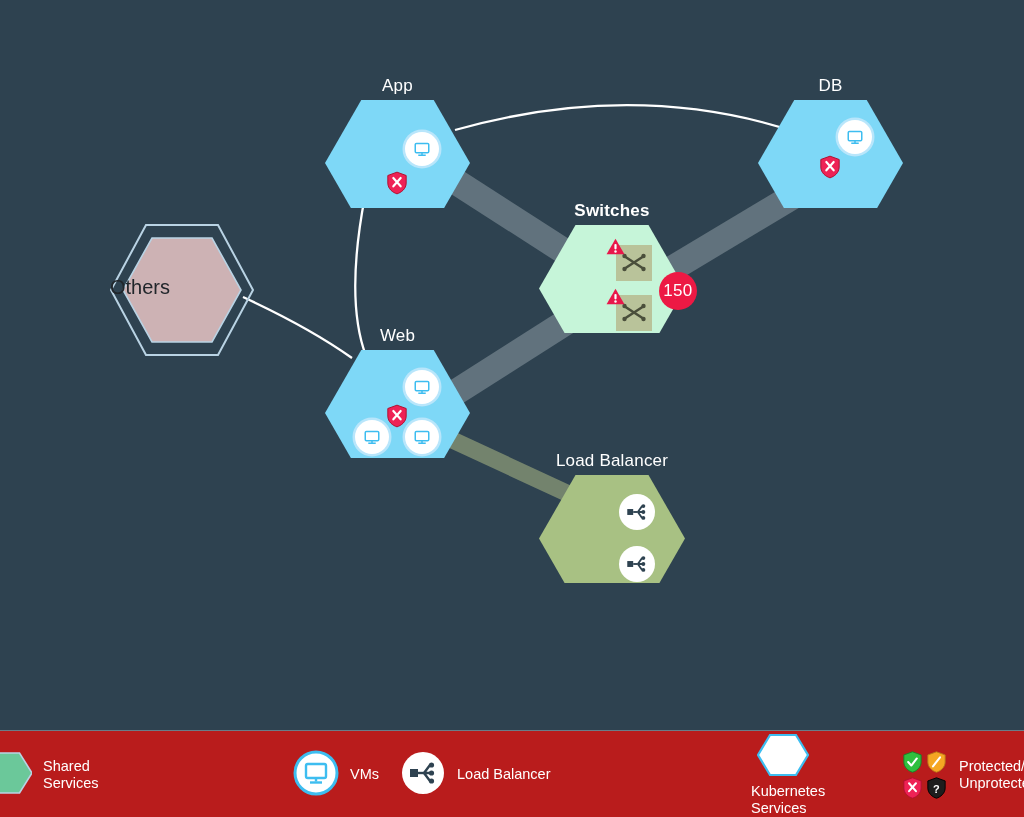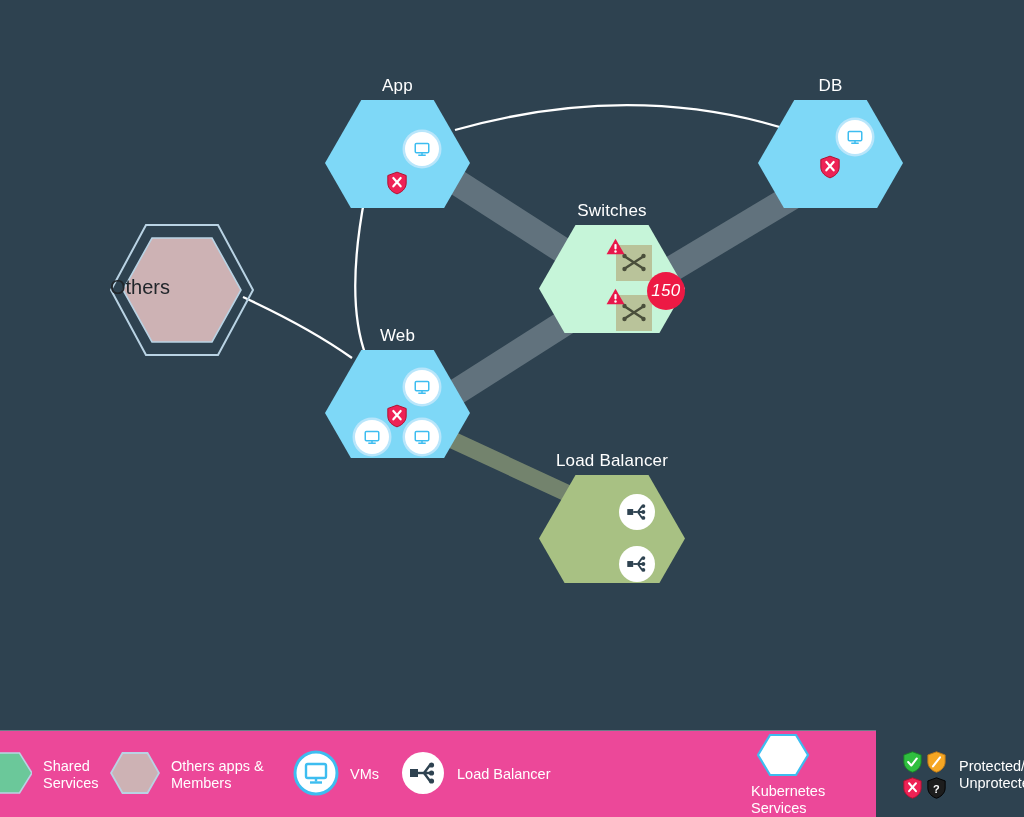--- a/index.html
+++ b/index.html
@@ -34,22 +34,22 @@
   }
   .warn{position:absolute;width:19px;height:17px;}
   .count-badge{
     position:absolute;border-radius:50%;background:#ed1944;color:#fff;
     display:flex;align-items:center;justify-content:center;
     font-size:17px;letter-spacing:.3px;
   }
 
   
   #legend{
-    position:absolute;left:0;top:730px;width:876px;height:87px;
-    background:#ec4899;border-top:1px solid #6a7d88;
+    position:absolute;left:0;top:730px;width:1024px;height:87px;
+    background:#b91c1c;border-top:1px solid #6a7d88;
   }
   .legend-row{position:absolute;left:0;top:0;width:1024px;height:87px;}
   .legend-item{position:absolute;top:0;height:87px;display:flex;align-items:center;}
   .legend-text{
     color:#ffffff;font-size:14.5px;line-height:17px;margin-left:11px;white-space:pre-line;
   }
   .legend-ico{position:relative;flex:0 0 auto;}
   .phys-ip{
     width:42px;height:42px;background:#3dbdf0;border:2px solid #e8eef1;
     display:flex;align-items:center;justify-content:center;box-sizing:border-box;
@@ -149,21 +149,21 @@
           <line x1="7" y1="20.3" x2="17" y2="20.3" stroke="#3dbdf0" stroke-width="2"></line>
         </svg>
       </div>
       <svg class="shield" style="left:62px;top:77px;" viewBox="0 0 24 28">
         <path d="M12 1 L23 5 V14 C23 21 17 25.5 12 27 C7 25.5 1 21 1 14 V5 Z" fill="#ee2255" stroke="#b01030" stroke-width="1.2"></path>
         <path d="M7.6 8 L16.4 18 M16.4 8 L7.6 18" stroke="#ffffff" stroke-width="2.6" stroke-linecap="round"></path>
       </svg>
     </div>
 
     <div class="node" style="left:539px;top:203px;width:146px;height:130px;">
-      <div class="node-label" style="top:-2px;">Switches</div>
+      <div class="node-label" style="top:-2px;font-weight:bold;">Switches</div>
       <svg class="hexwrap" width="146" height="130" viewBox="0 0 146 130">
         <polygon points="36.5,22 109.5,22 146,85.5 109.5,149 36.5,149 0,85.5" fill="#c6f5d9"></polygon>
       </svg>
 
       <div class="sw-box" style="left:77px;top:42px;">
         <svg width="26" height="22" viewBox="0 0 26 22">
           <path d="M3 4 L23 17 M23 4 L3 17" stroke="#4a4f3b" stroke-width="2.6"></path>
           <circle cx="3.5" cy="4" r="2.2" fill="#4a4f3b"></circle>
           <circle cx="22.5" cy="4" r="2.2" fill="#4a4f3b"></circle>
           <circle cx="3.5" cy="17" r="2.2" fill="#4a4f3b"></circle>
@@ -184,21 +184,21 @@
           <circle cx="3.5" cy="17" r="2.2" fill="#4a4f3b"></circle>
           <circle cx="22.5" cy="17" r="2.2" fill="#4a4f3b"></circle>
         </svg>
       </div>
       <svg class="warn" style="left:67px;top:85px;" viewBox="0 0 22 20">
         <path d="M11 1 L21.5 19 L0.5 19 Z" fill="#e8174a"></path>
         <rect x="9.7" y="7" width="2.6" height="6.4" rx="1.2" fill="#ffffff"></rect>
         <circle cx="11" cy="16" r="1.45" fill="#ffffff"></circle>
       </svg>
 
-      <div class="count-badge" style="left:108px;top:69px;width:38px;height:38px;font-style:italic;">150</div>
+      <div class="count-badge" style="left:120px;top:69px;width:38px;height:38px;">150</div>
     </div>
 
     <div class="node" style="left:539px;top:453px;width:146px;height:130px;">
       <div class="node-label" style="top:-2px;">Load Balancer</div>
       <svg class="hexwrap" width="146" height="130" viewBox="0 0 146 130">
         <polygon points="36.5,22 109.5,22 146,85.5 109.5,149 36.5,149 0,85.5" fill="#a8c183"></polygon>
       </svg>
       <div class="lb-icon" style="left:80px;top:41px;">
         <svg width="22" height="20" viewBox="0 0 26 22">
           <rect x="1.5" y="7.5" width="7" height="7" fill="#2e4250"></rect>
@@ -238,29 +238,20 @@
       <div class="legend-item" style="left:-18px;">
         <span class="legend-ico">
           <svg width="50" height="48" viewBox="0 0 50 48">
             <polygon points="12.5,4 37.5,4 50,24 37.5,44 12.5,44 0,24" fill="#6bc89a" stroke="#b9d3e4" stroke-width="1.6"></polygon>
           </svg>
         </span>
         <span class="legend-text">Shared
 Services</span>
       </div>
 
-      <div class="legend-item" style="left:110px;">
-        <span class="legend-ico">
-          <svg width="50" height="48" viewBox="0 0 50 48">
-            <polygon points="12.5,4 37.5,4 49,24 37.5,44 12.5,44 1,24" fill="#cdb2b4" stroke="#b9d3e4" stroke-width="1.8"></polygon>
-          </svg>
-        </span>
-        <span class="legend-text">Others apps &amp;
-Members</span>
-      </div>
 
       <div class="legend-item" style="left:293px;">
         <span class="legend-ico">
           <svg width="46" height="46" viewBox="0 0 46 46">
             <circle cx="23" cy="23" r="21" fill="#ffffff" stroke="#3dbdf0" stroke-width="3"></circle>
             <rect x="13" y="14" width="20" height="14" rx="1.8" fill="none" stroke="#3dbdf0" stroke-width="2.4"></rect>
             <line x1="23" y1="28" x2="23" y2="31.5" stroke="#3dbdf0" stroke-width="2.4"></line>
             <line x1="17" y1="32.5" x2="29" y2="32.5" stroke="#3dbdf0" stroke-width="2.4"></line>
           </svg>
         </span>

